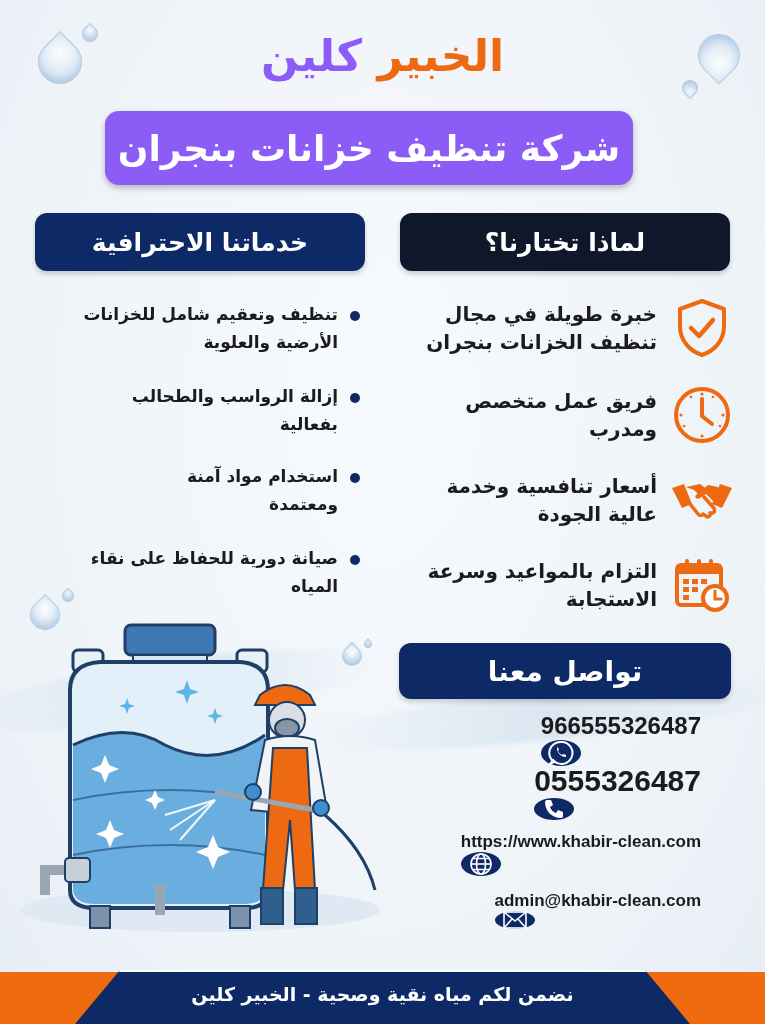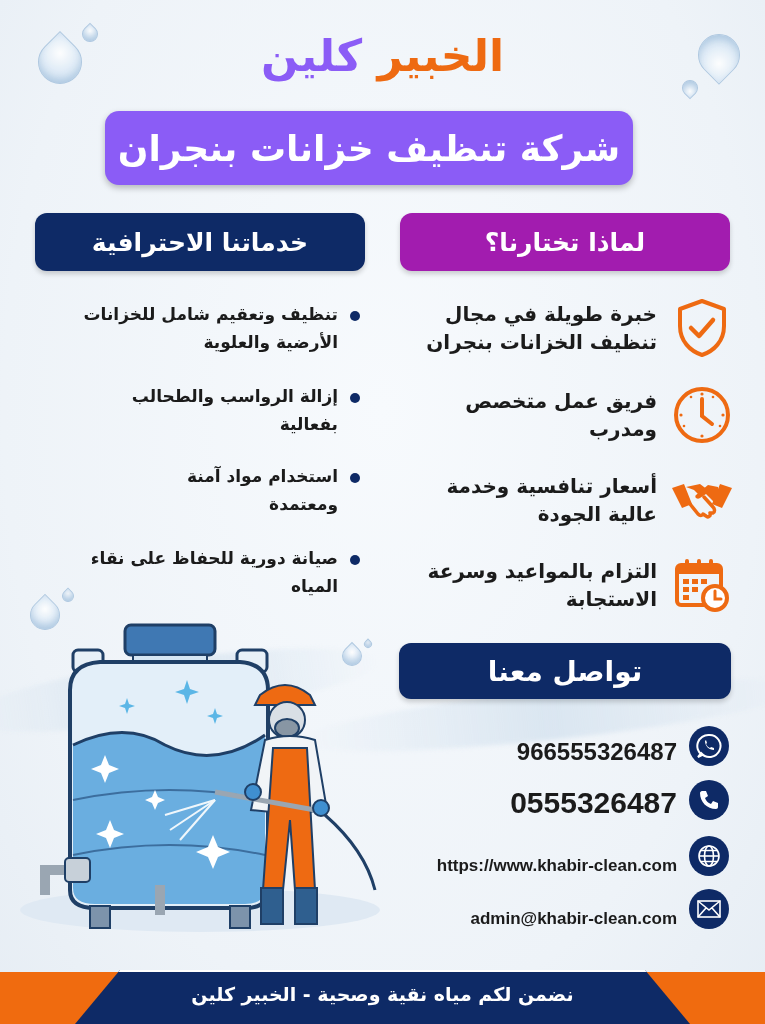--- a/index.html
+++ b/index.html
@@ -41,21 +41,21 @@
       box-shadow: 0 3px 6px rgba(0,0,0,0.25);
       color: #fff; font-weight: bold; font-size: 36px;
       display: flex; align-items: center; justify-content: center; direction: rtl;
     }
     .sec-head {
       position: absolute; height: 58px; border-radius: 12px;
       color: #fff; font-weight: bold; font-size: 25px;
       display: flex; align-items: center; justify-content: center; direction: rtl;
       box-shadow: 0 3px 5px rgba(0,0,0,0.18);
     }
-    .sec-head.orange { background: #a21caf; }
+    .sec-head.orange { background: #0f172a; }
     .sec-head.navy { background: #0e2a66; }
     .why-item {
       position: absolute; right: 30px; width: 340px; height: 70px;
       display: flex; direction: rtl; align-items: center;
     }
     .why-item .ic { width: 66px; height: 66px; flex: 0 0 66px; display: flex; align-items: center; justify-content: center; }
     .why-item .txt {
       font-weight: bold; font-size: 20px; line-height: 28px; color: #1b1b1b;
       margin-right: 12px; text-align: right; width: 240px;
     }
@@ -64,22 +64,22 @@
       display: flex; direction: rtl; align-items: flex-start;
     }
     .svc-item .bullet {
       width: 10px; height: 10px; border-radius: 50%; background: #0e2a66;
       margin-top: 11px; margin-left: 12px; flex: 0 0 10px;
     }
     .svc-item .txt {
       font-weight: bold; font-size: 17px; line-height: 28px; color: #1b1b1b; text-align: right;
     }
     .contact-row {
-      position: absolute; right: 36px; height: 40px;
-      display: flex; align-items: flex-end; justify-content: flex-end;
+      position: absolute; right: 52px; height: 40px;
+      display: flex; align-items: flex-start; justify-content: flex-end; flex-direction: column;
     }
     .contact-row .val {
       font-family: "Liberation Sans", sans-serif; font-weight: bold; color: #1b1b1b;
       margin-right: 12px;
     }
     .contact-row .circle {
       width: 40px; height: 40px; border-radius: 50%; background: #0e2a66;
       display: flex; align-items: center; justify-content: center;
     }
     .footer-orange {

